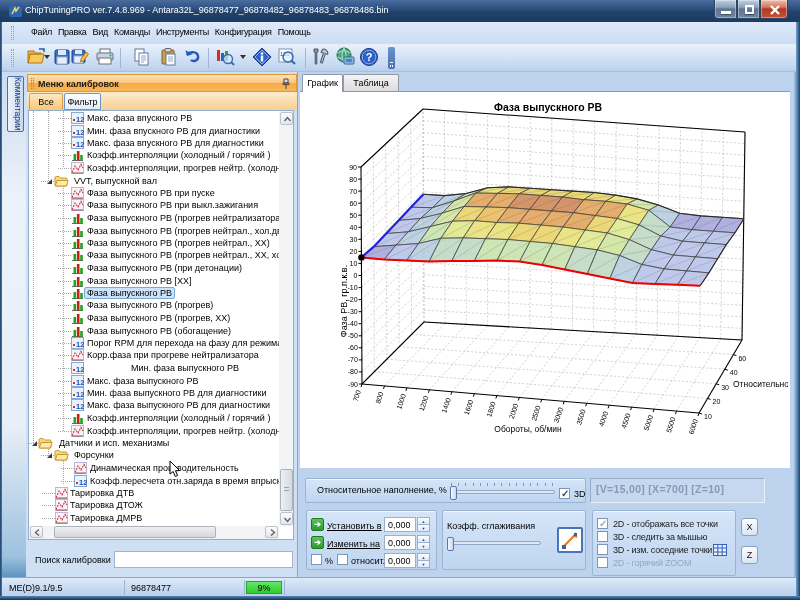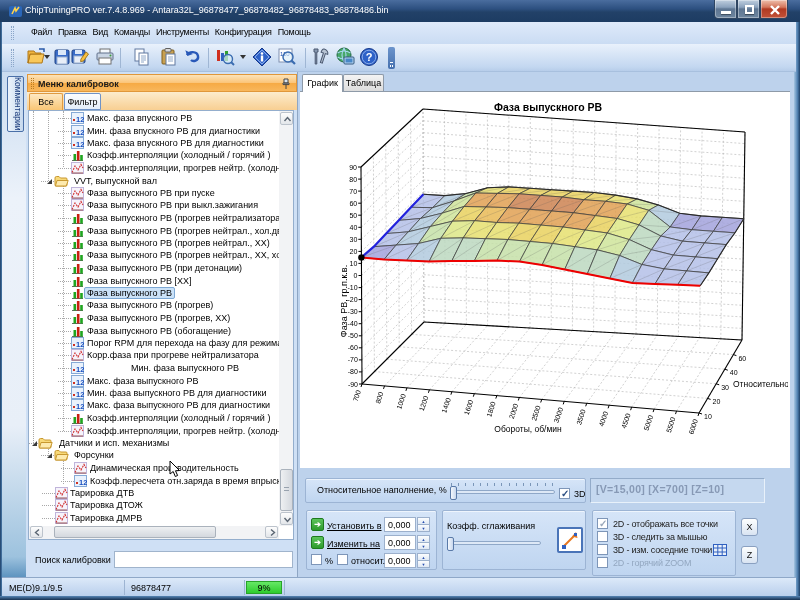--- a/index.html
+++ b/index.html
@@ -79,21 +79,21 @@
   border:1px solid #aab2bc; border-radius:2px; }
 #search-label { left:9px; top:483px; }
 #search-input { left:88px; top:479px; width:179px; height:17px;
   background:#fff; border:1px solid #a0b4cc; }
 
 
 #rpanel { left:298px; top:50px; width:490px; height:505px; }
 .rtab { position:absolute; top:2px; height:17px; padding:3px 0 0 0; text-align:center;
   border:1px solid #8e9aa8; border-bottom:none; border-radius:2px 2px 0 0; font-size:9px;}
 #rtab1 { left:2px; width:41px; background:#fff; z-index:2; height:18px; }
-#rtab2 { left:43px; width:41px; background:linear-gradient(#f4f4f4,#dcdcdc); }
+#rtab2 { left:43px; width:56px; background:linear-gradient(#f4f4f4,#dcdcdc); }
 #rcontent { left:0px; top:19px; width:490px; height:377px; background:#fff;
   border-top:1px solid #8e9aa8; }
 
 
 #bpanel { left:298px; top:448px; width:490px; height:107px; background:#bdd2ec; }
 .group { position:absolute; background:linear-gradient(#d6e5f8,#bfd5f0);
   border:1px solid #9cb4d4; border-radius:2px; box-shadow:inset 0 1px 0 #eef5fd; }
 .slider-track { position:absolute; height:4px;
   background:#dde8f6; border:1px solid #8fa8c8; border-radius:2px; }
 .slider-thumb { position:absolute; width:7px; height:14px;

